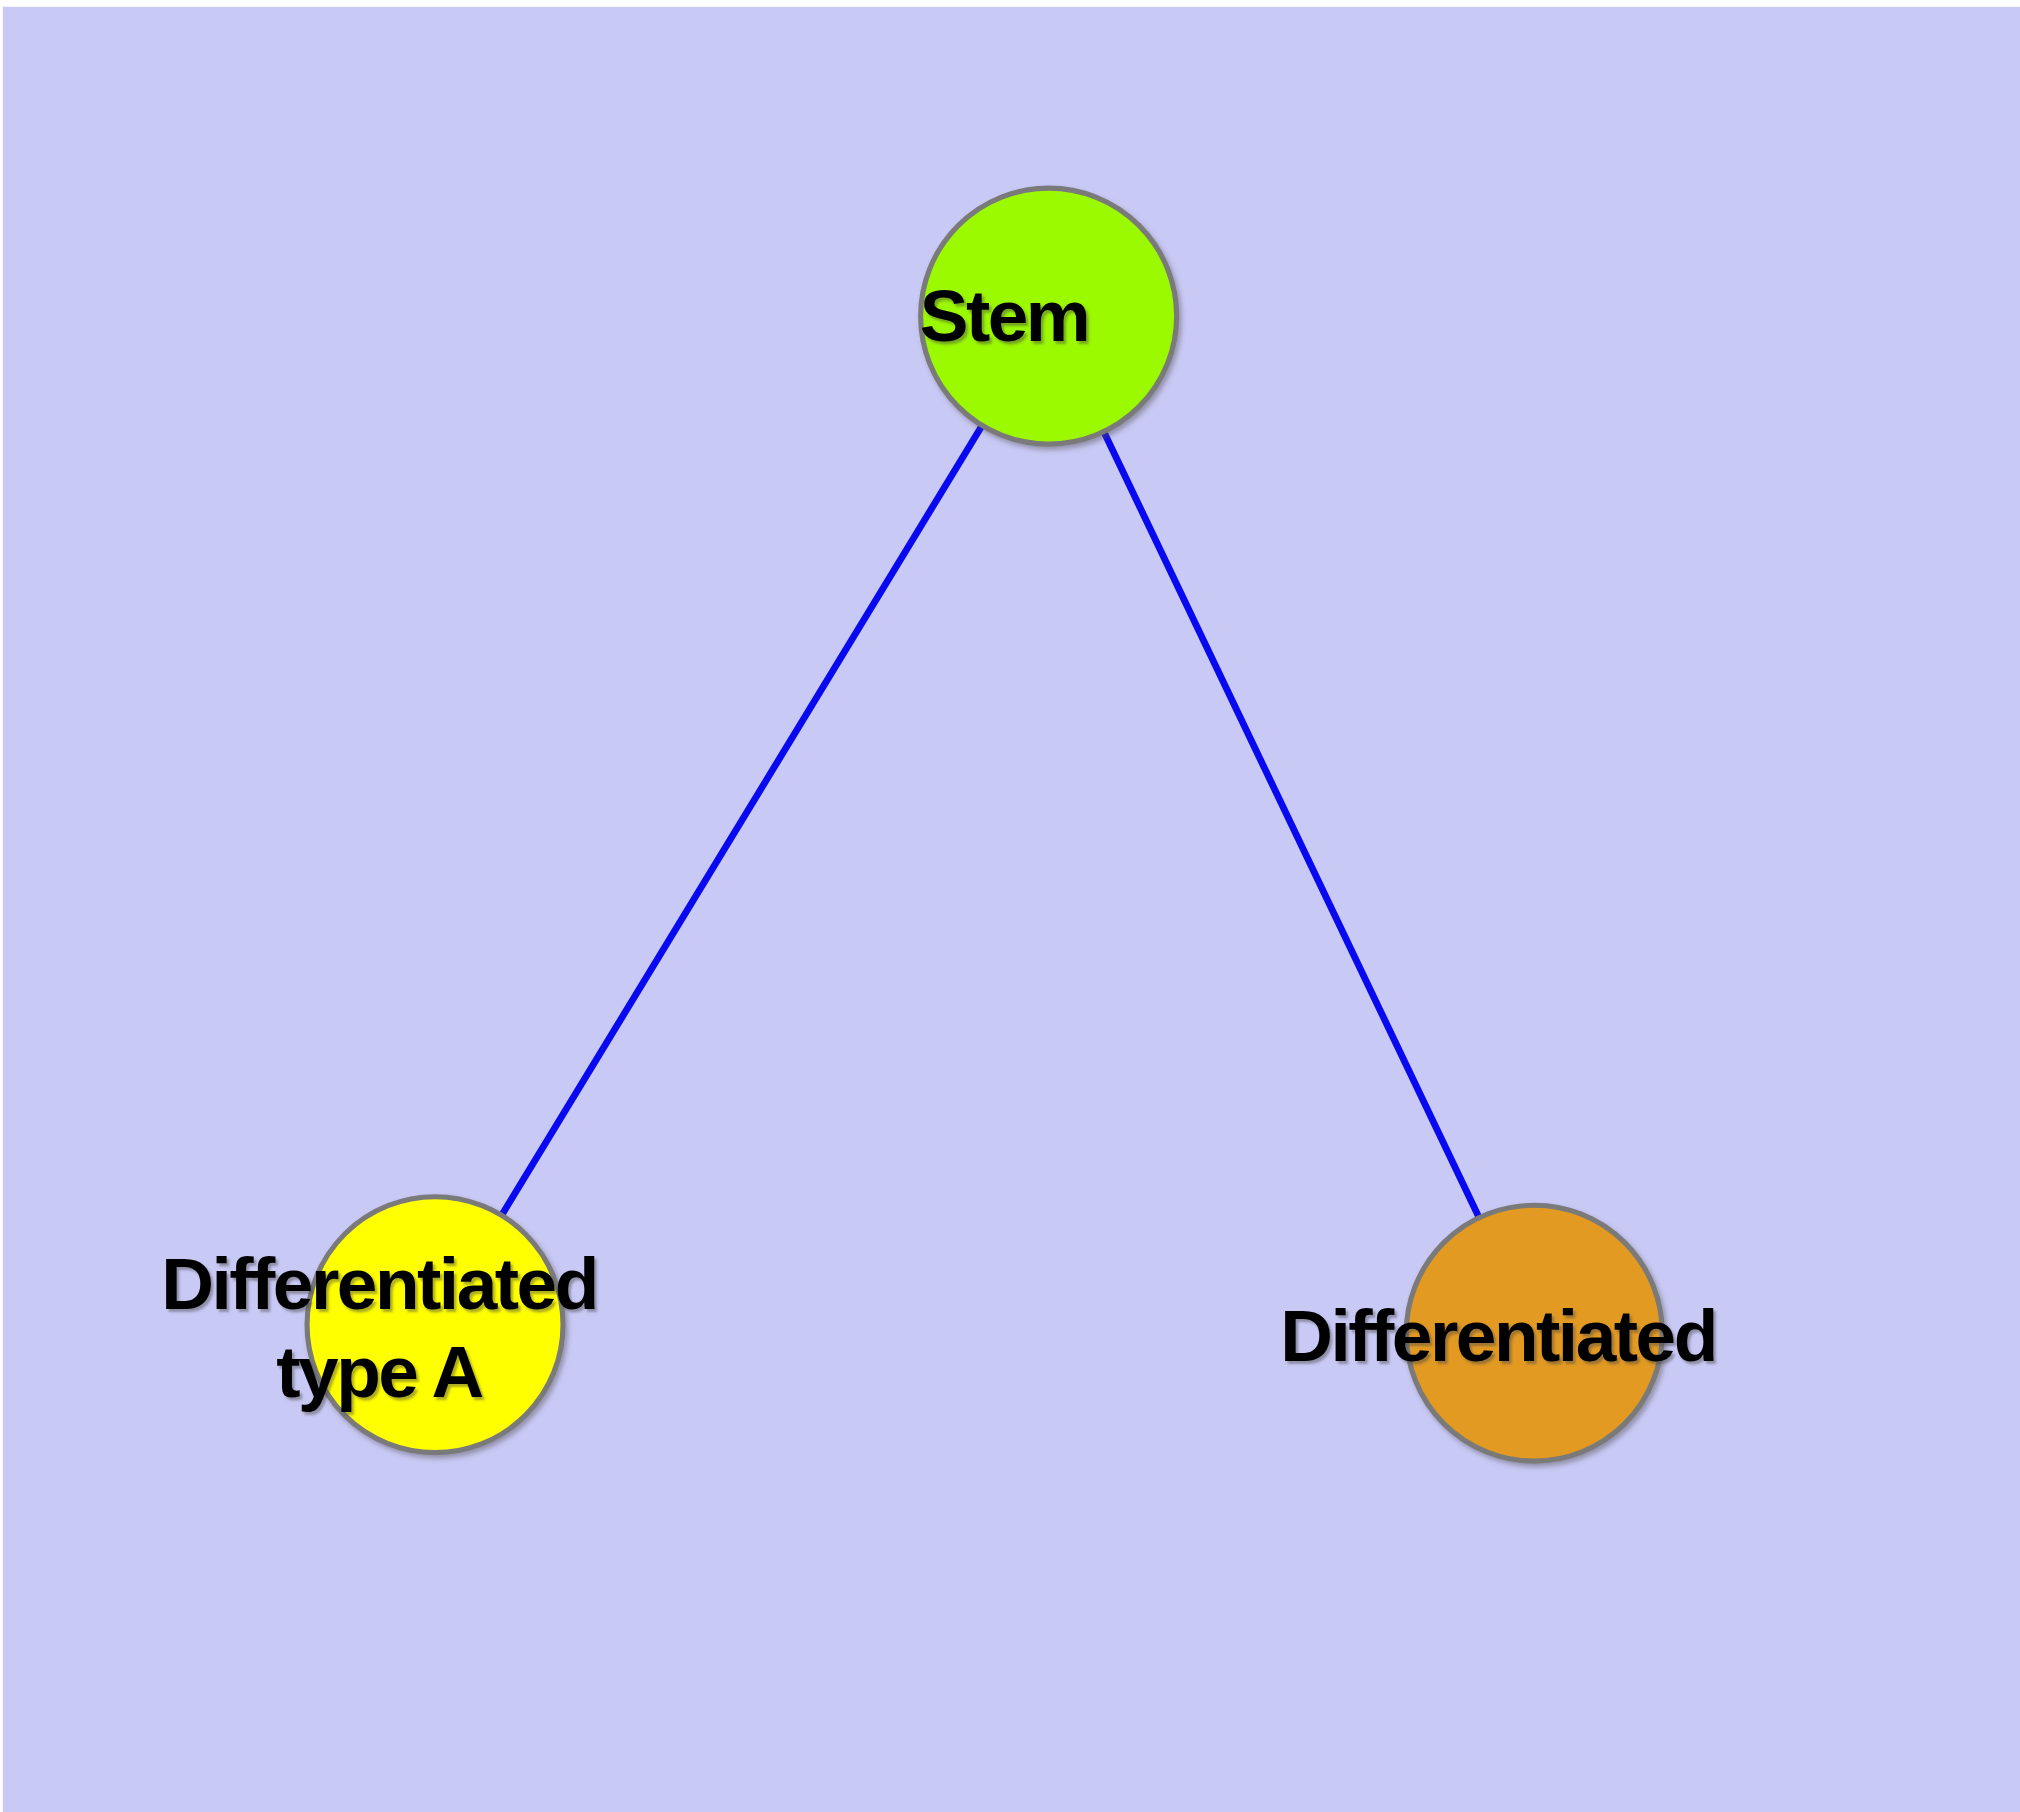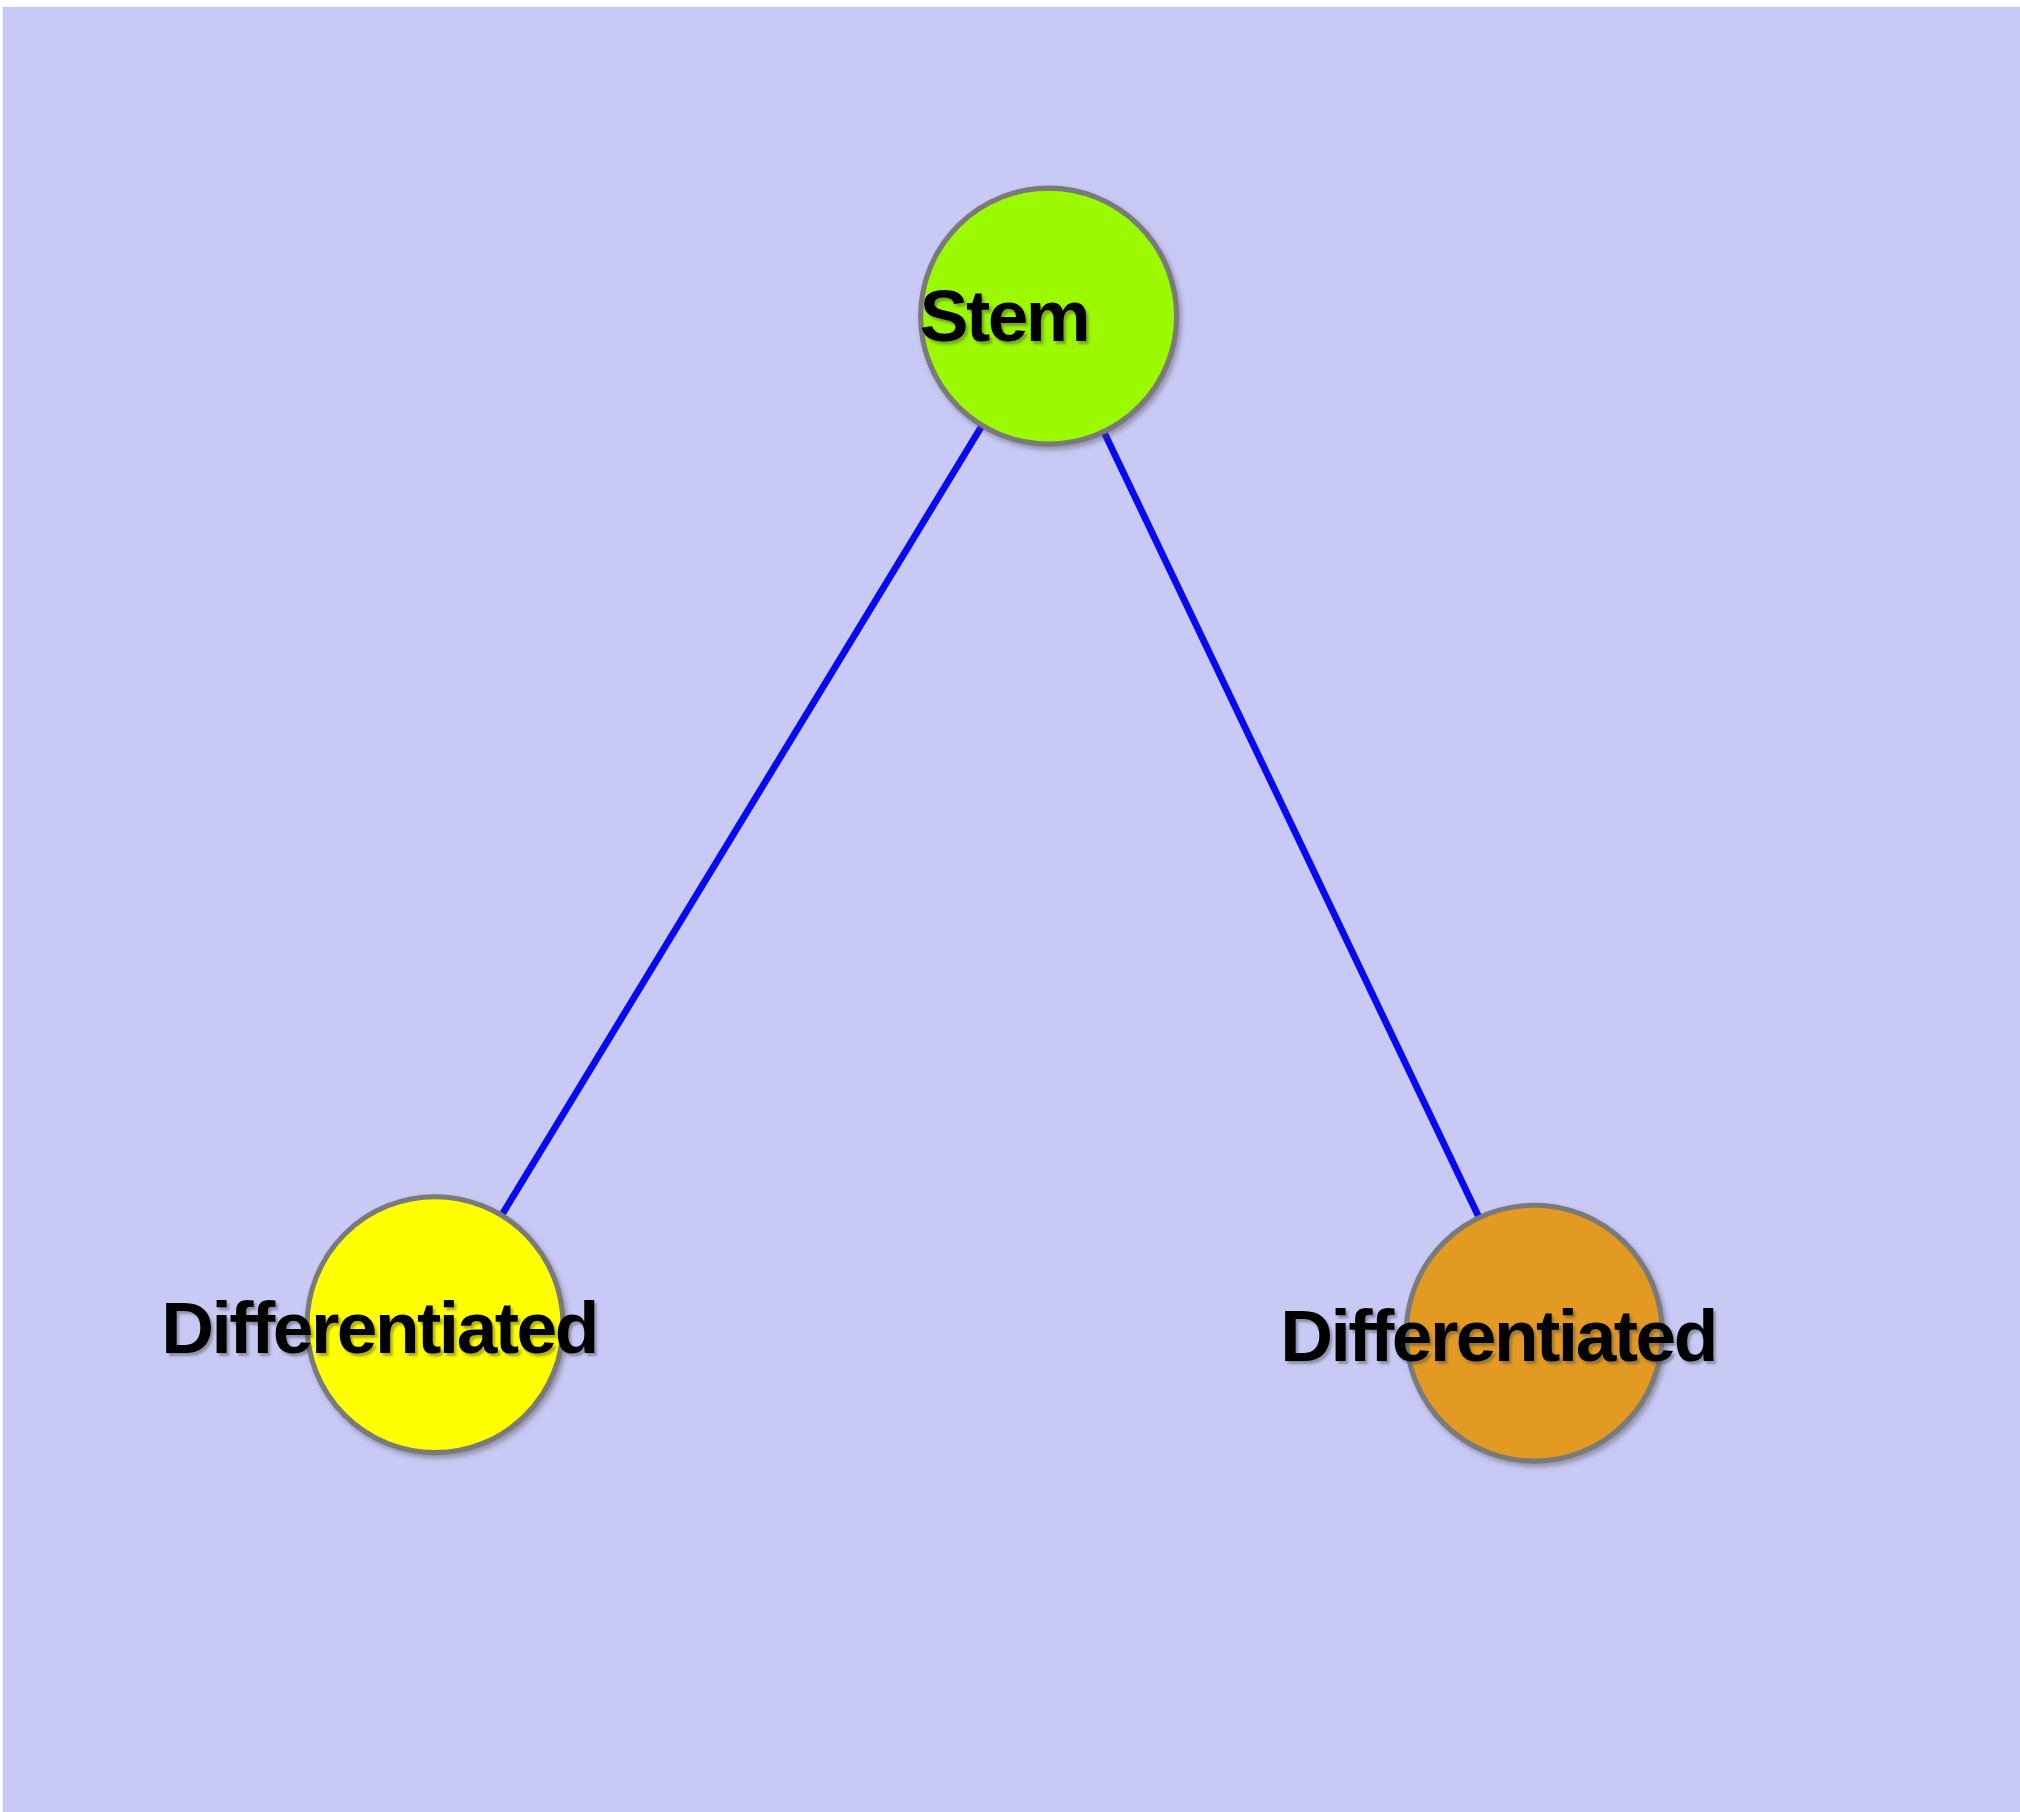--- a/index.html
+++ b/index.html
@@ -62,20 +62,21 @@
     <circle cx="513" cy="1563" r="151" stroke-width="6" filter="url(#node-shadow)" stroke="#7A7A7A" fill="#FFFF00"></circle>
     <circle cx="1810" cy="1573" r="151" stroke-width="6" filter="url(#node-shadow)" stroke="#7A7A7A" fill="#E39A20"></circle>
   </svg>
 
   <div class="node-label label-stem">
     <span>Stem</span>
   </div>
 
   <div class="node-label label-type-a">
     <span>Differentiated</span>
+    <span>type A</span>
   </div>
 
   <div class="node-label label-type-b">
     <span>Differentiated</span>
   </div>
 
 </div>
 
 
 </body></html>

